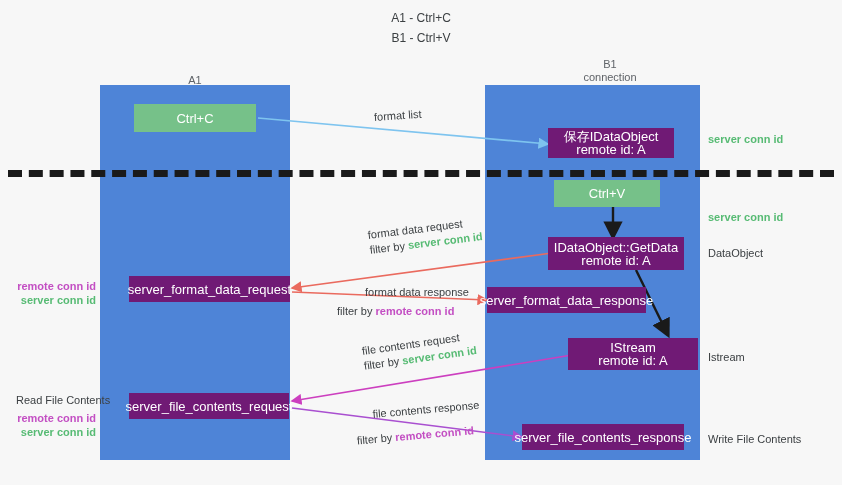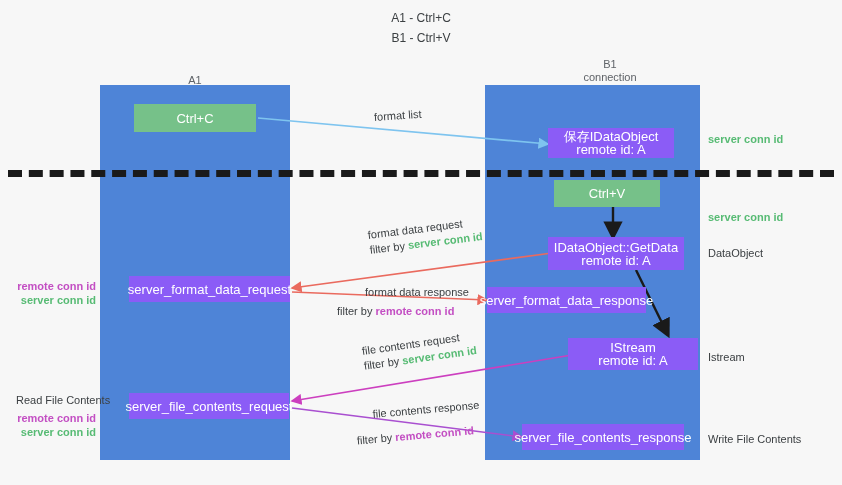--- a/index.html
+++ b/index.html
@@ -29,21 +29,21 @@
 
   
   .box{
     box-sizing:border-box;
     display:flex;align-items:center;justify-content:center;
     text-align:center;
     color:#ffffff;font-size:13px;line-height:13px;
     padding:12px 4px;
   }
   .box.green{background:#76c189;}
-  .box.orange{background:#8b5cf6;}
+  .box.orange{background:#701a75;}
 
   
   .divider{
     left:8px;top:170px;width:826px;height:0;
     border-top:7px dashed #1a1a1a;
   }
 
   
   .ann{
     font-size:11px;color:#3c4043;line-height:15px;white-space:nowrap;

